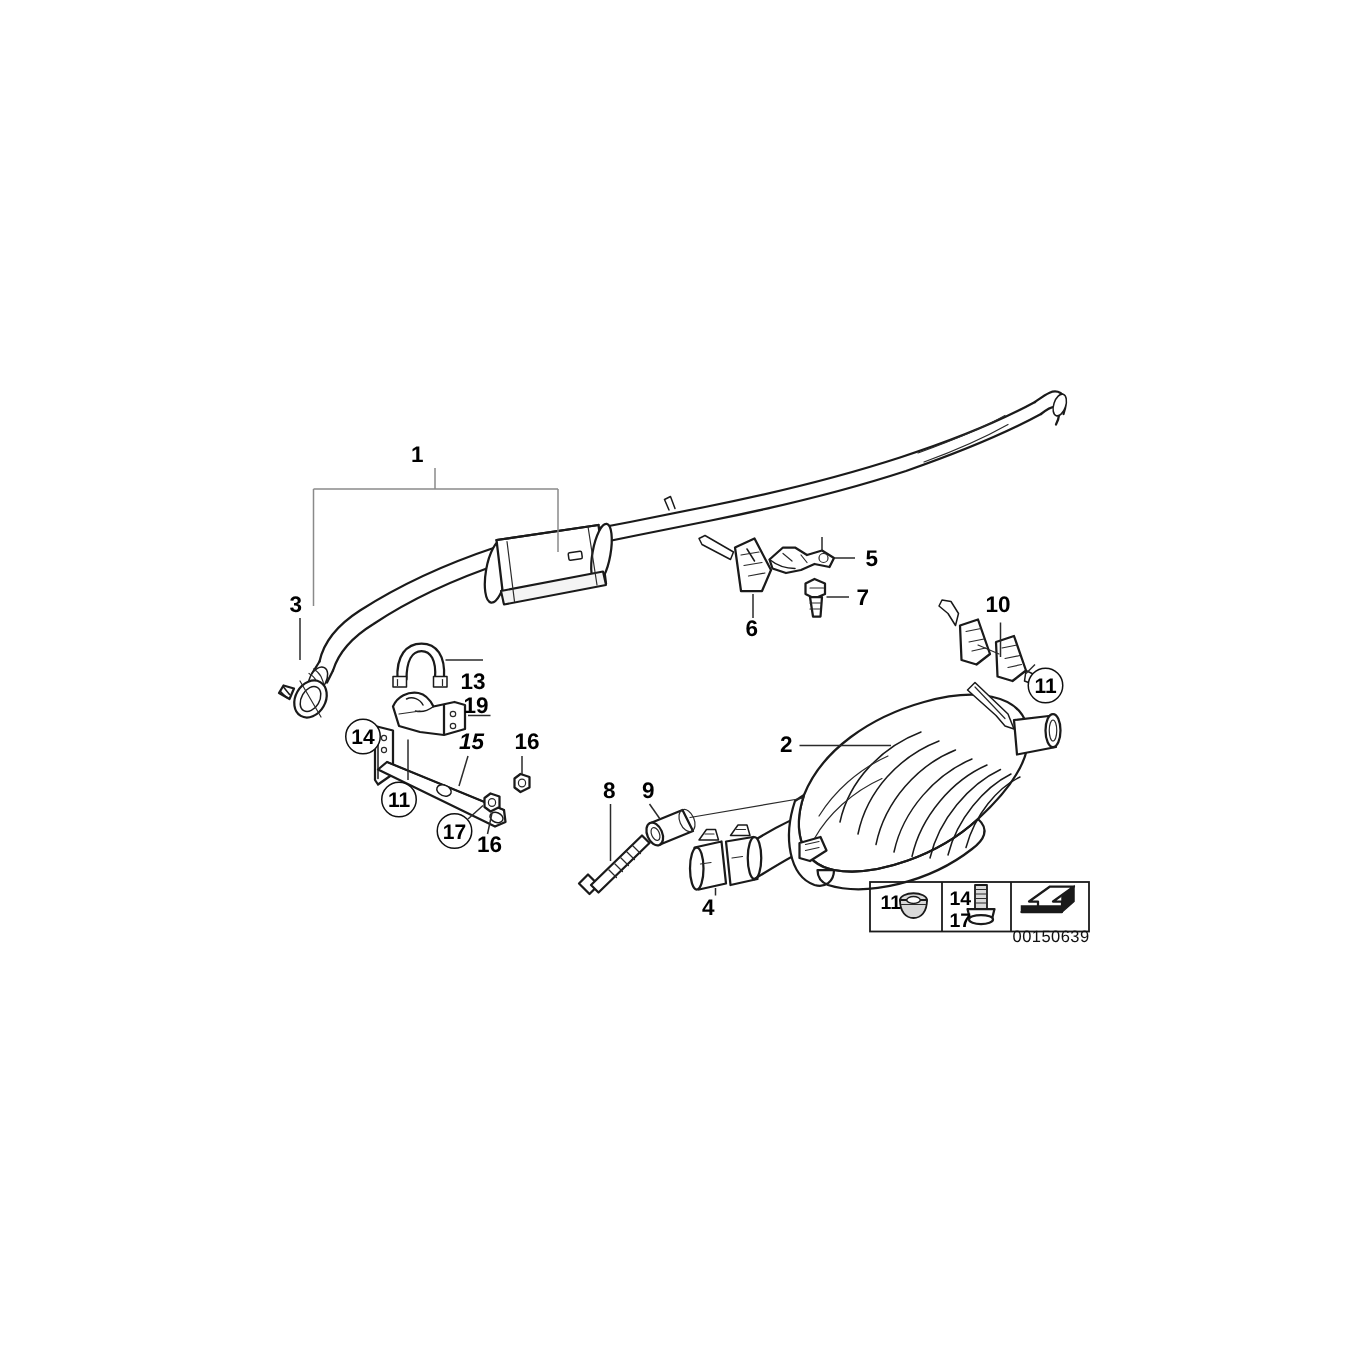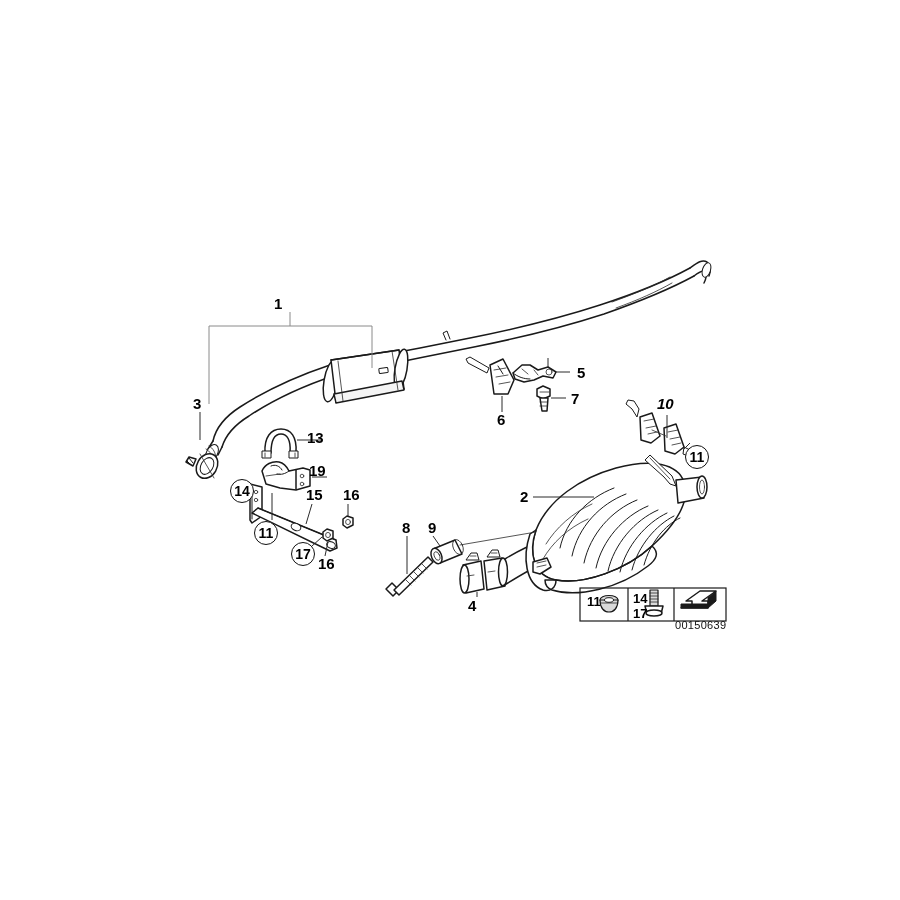--- a/index.html
+++ b/index.html
@@ -409,24 +409,24 @@
 
   <div class="lbl" style="left:274px; top:296px;">1</div>
   <div class="lbl" style="left:520px; top:489px;">2</div>
   <div class="lbl" style="left:193px; top:396px;">3</div>
   <div class="lbl" style="left:468px; top:598px;">4</div>
   <div class="lbl" style="left:577px; top:365px;">5</div>
   <div class="lbl" style="left:497px; top:412px;">6</div>
   <div class="lbl" style="left:571px; top:391px;">7</div>
   <div class="lbl" style="left:402px; top:520px;">8</div>
   <div class="lbl" style="left:428px; top:520px;">9</div>
-  <div class="lbl" style="left:657px; top:396px;font-style:italic;">10</div>
+  <div class="lbl" style="left:657px; top:396px;">10</div>
   <div class="lbl" style="left:309px; top:463px;">19</div>
-  <div class="lbl" style="left:307px; top:430px;">13</div>
-  <div class="lbl" style="left:306px; top:487px;">15</div>
+  <div class="lbl" style="left:307px; top:447px;">13</div>
+  <div class="lbl" style="left:306px; top:487px;font-style:italic;">15</div>
   <div class="lbl" style="left:343px; top:487px;">16</div>
   <div class="lbl" style="left:318px; top:556px;">16</div>
 
   <div class="circ-lbl" style="left:685px; top:445px;">11</div>
   <div class="circ-lbl" style="left:254px; top:521px;">11</div>
   <div class="circ-lbl" style="left:230px; top:479px;">14</div>
   <div class="circ-lbl" style="left:291px; top:542px;">17</div>
 
   <div class="lbl-legend" style="left:587px; top:595px;">11</div>
   <div class="lbl-legend" style="left:633px; top:592px;">14</div>

